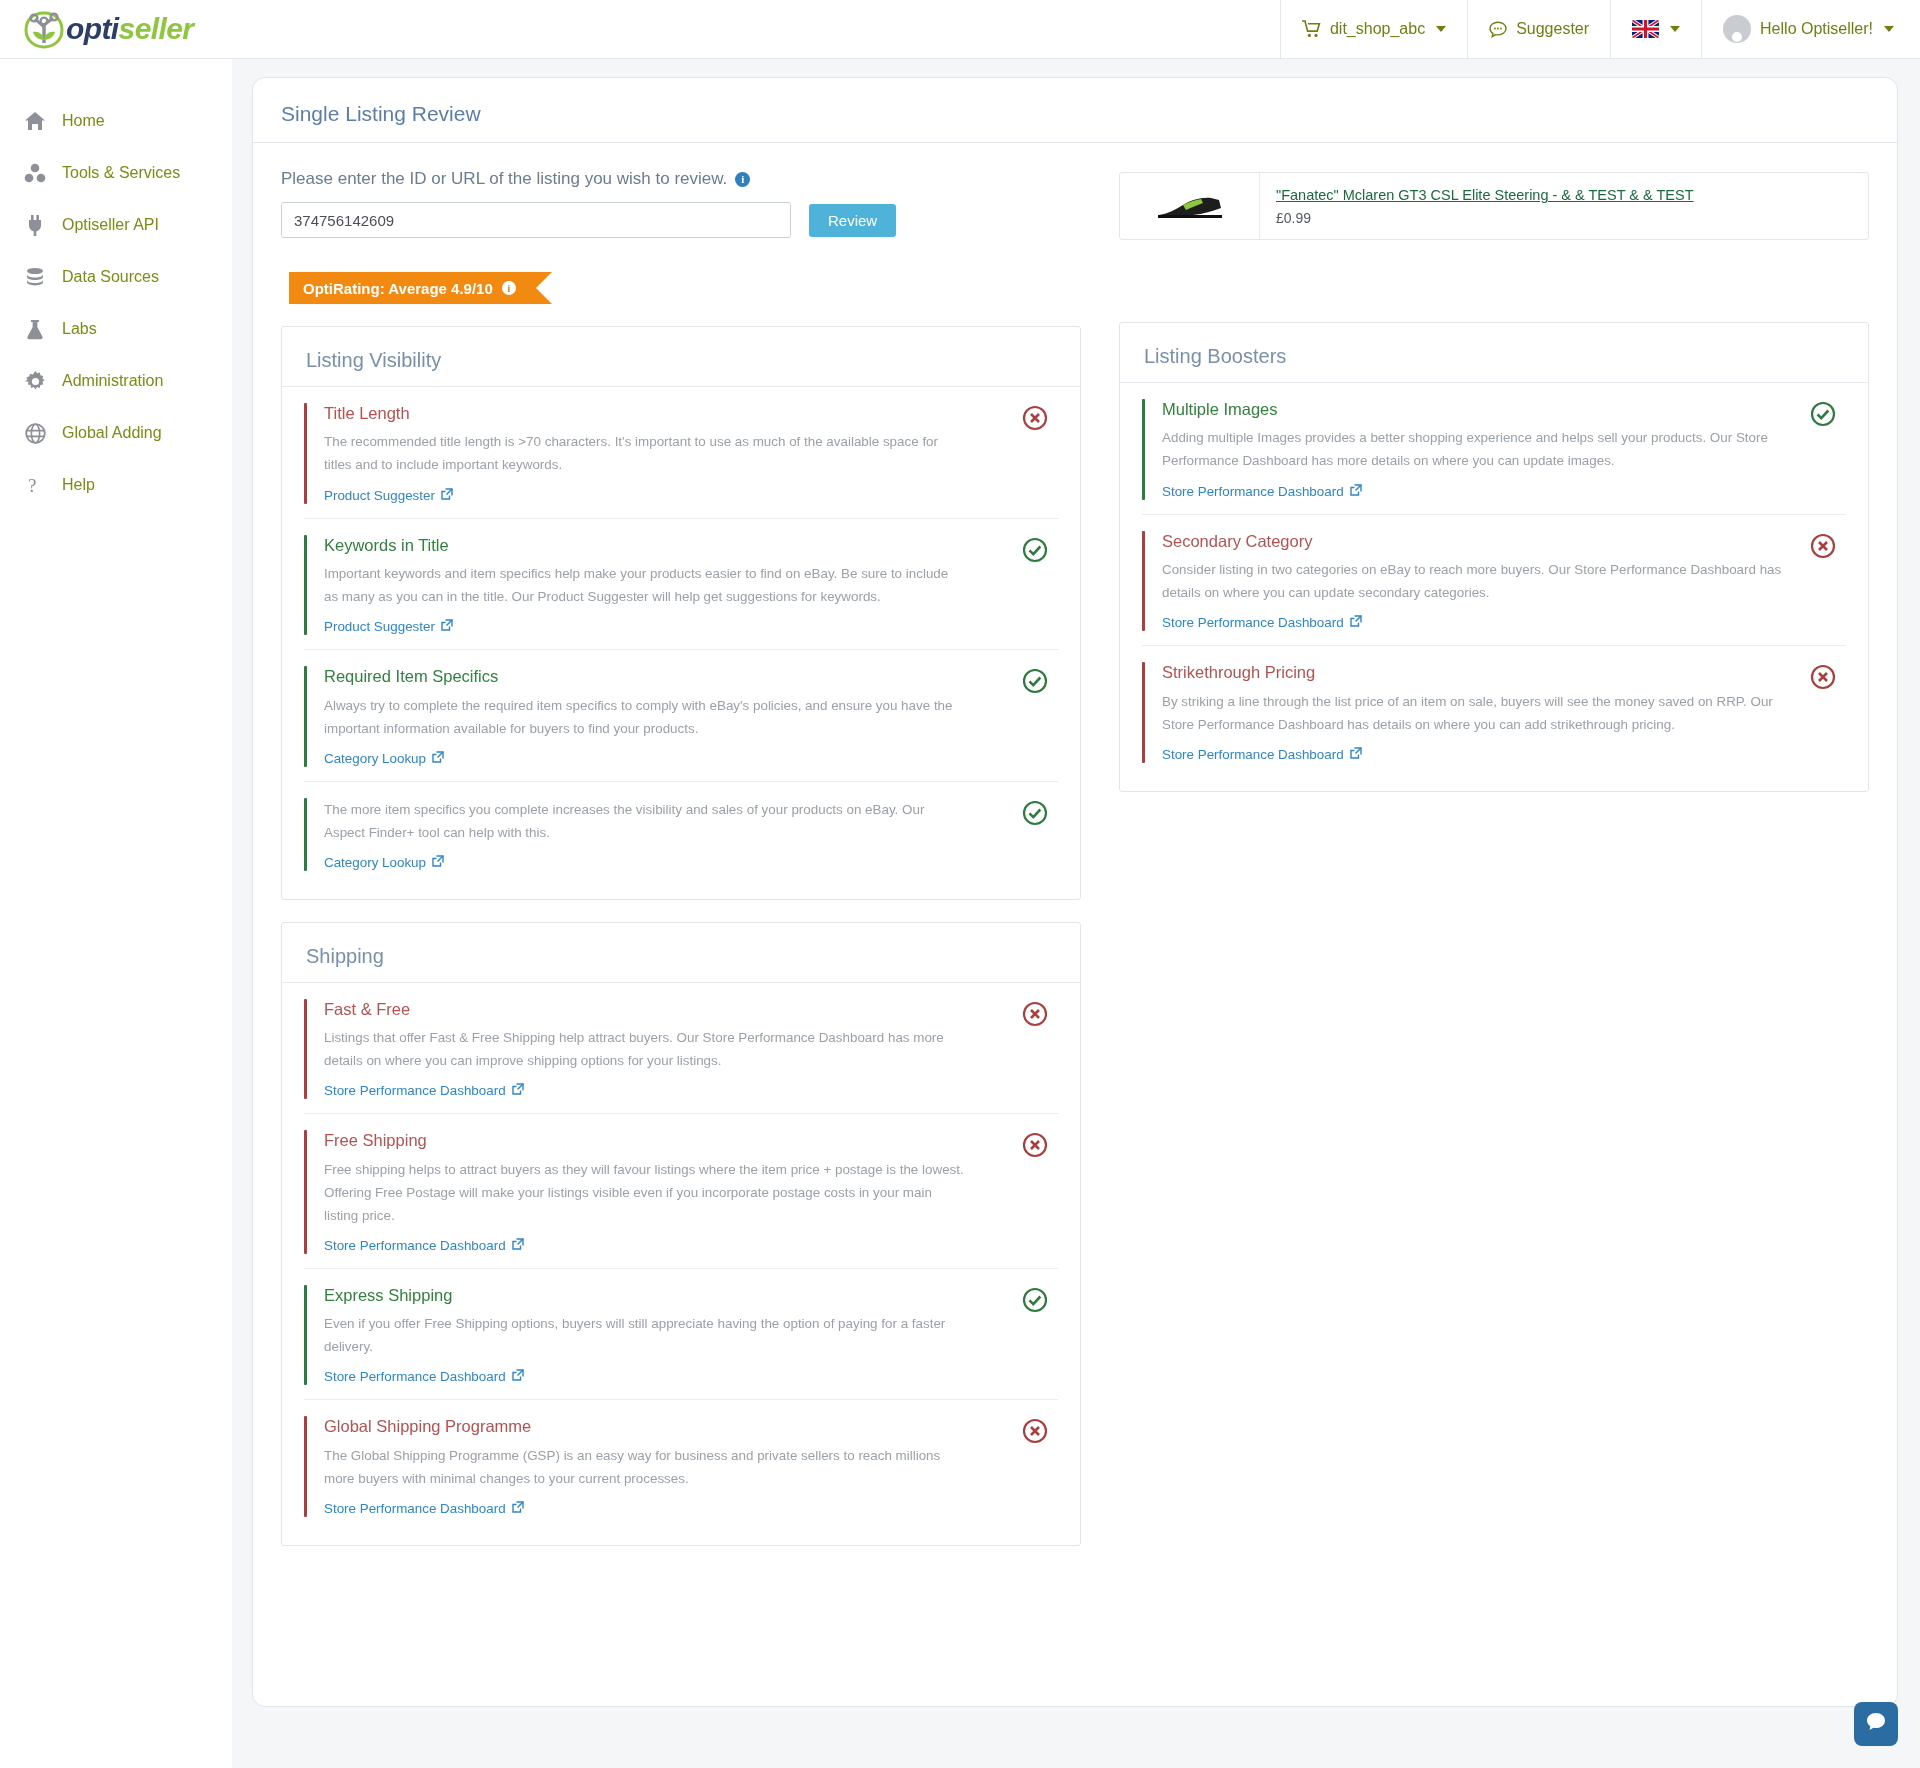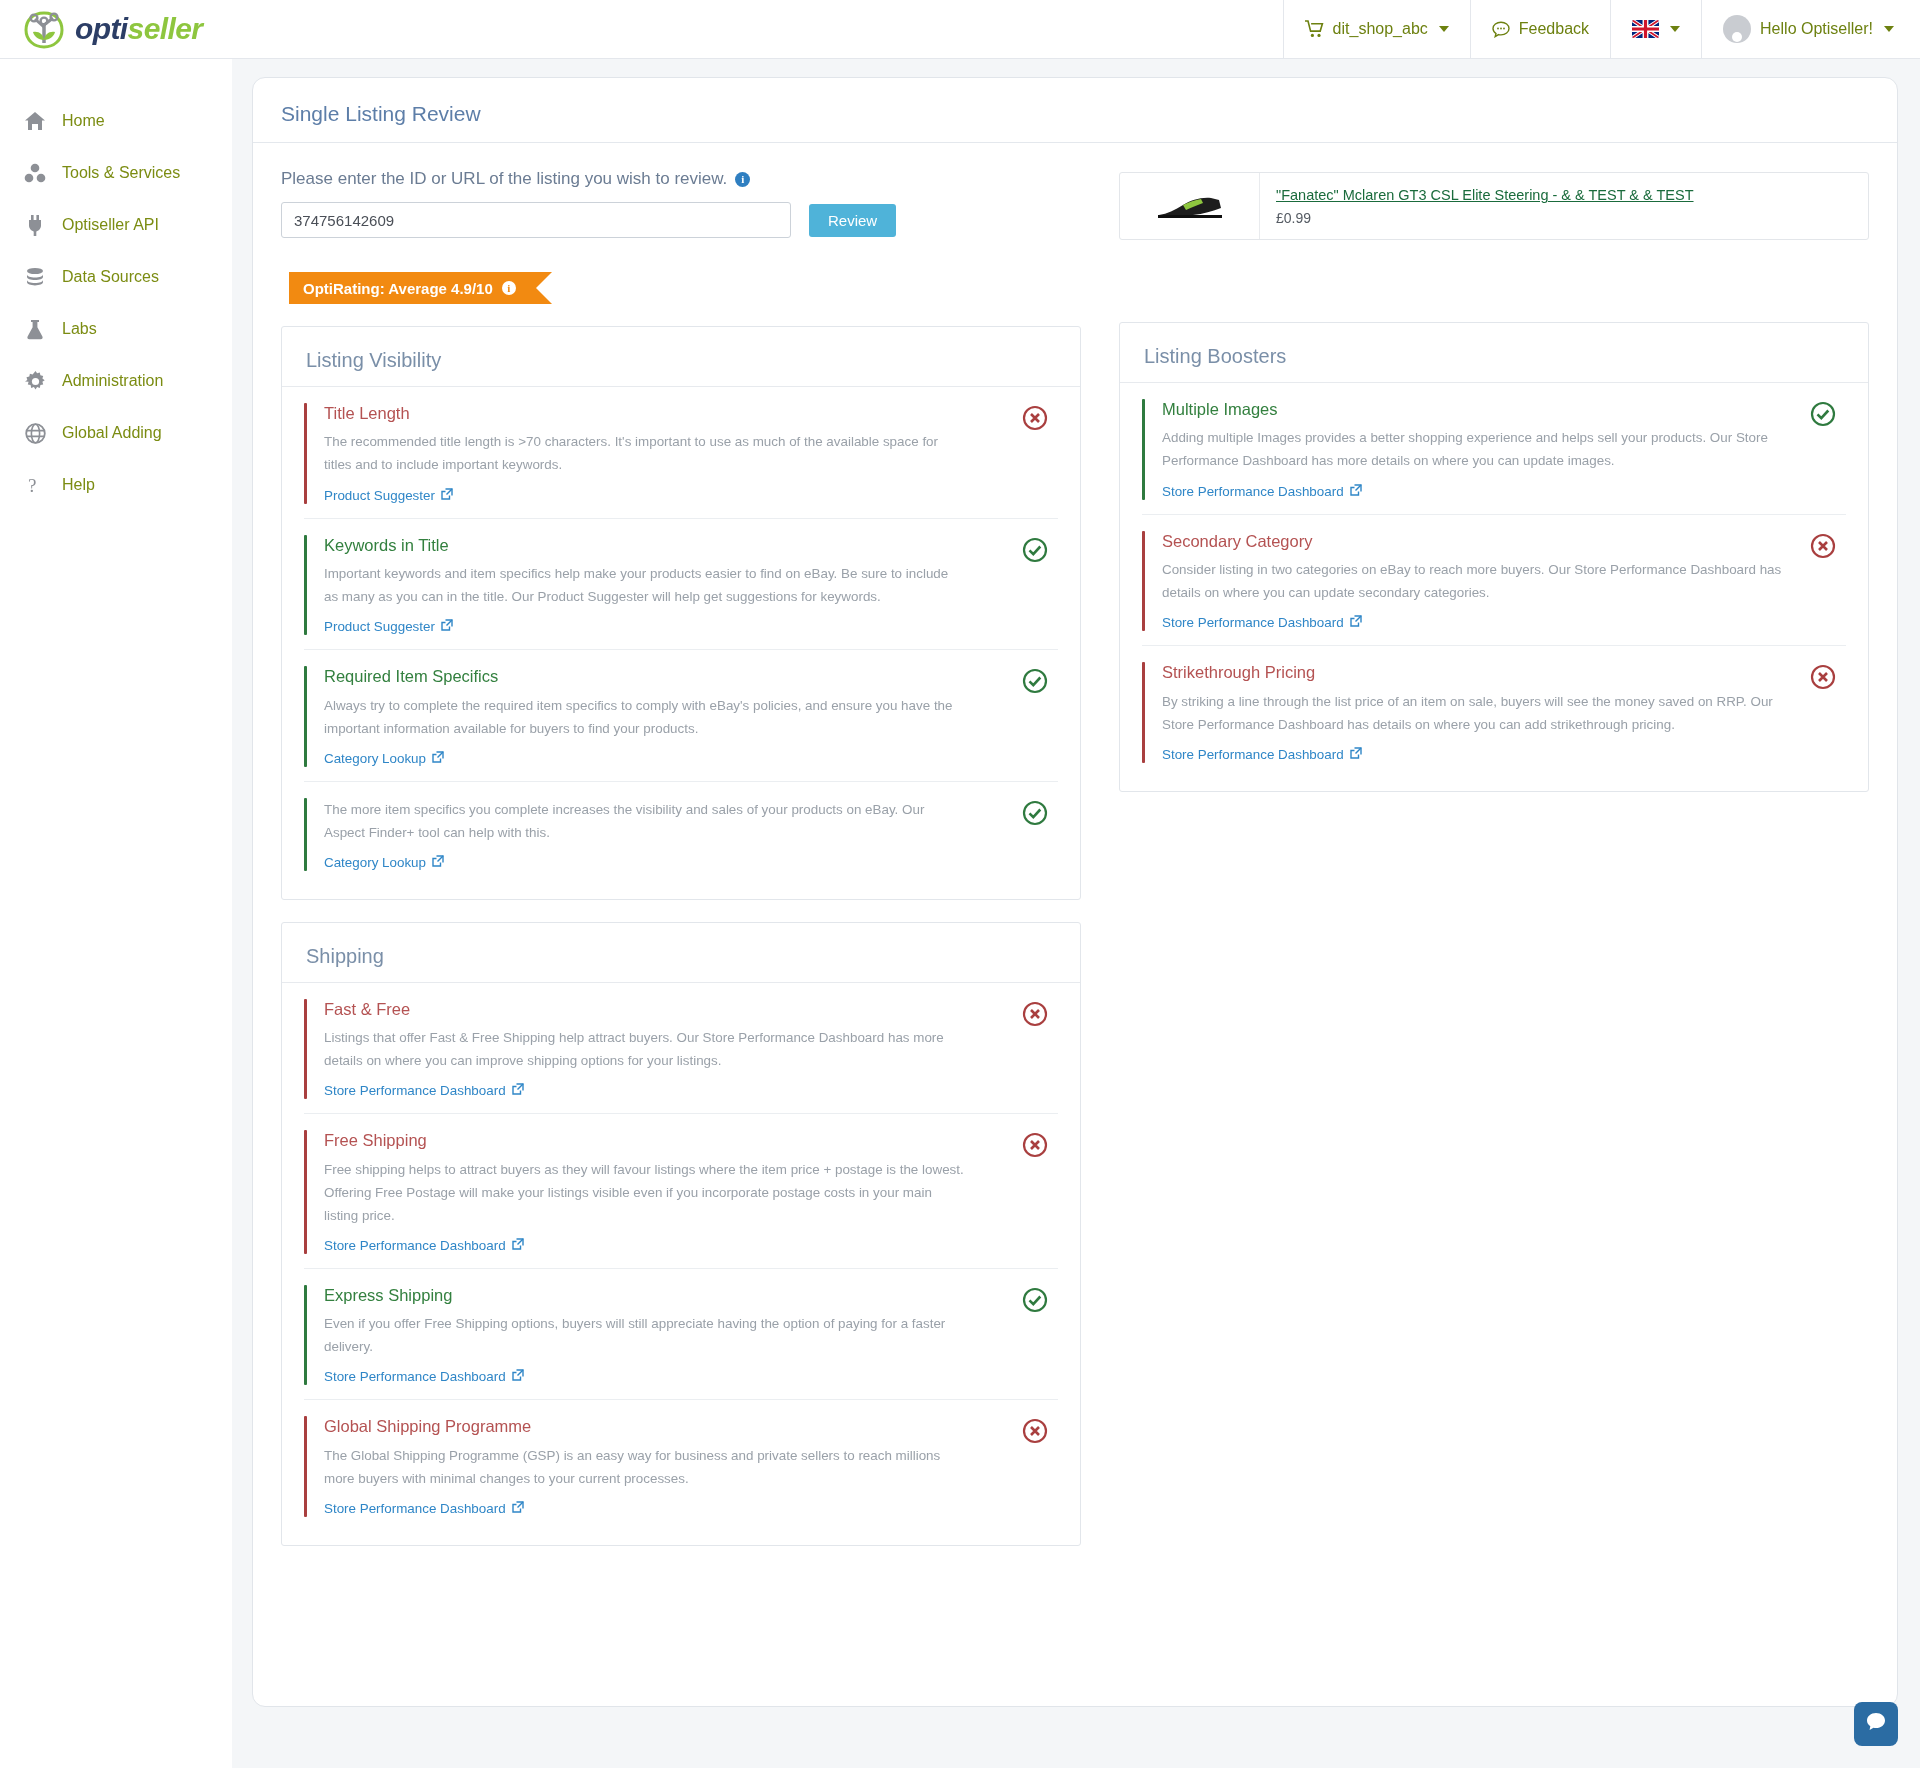--- a/index.html
+++ b/index.html
@@ -20,21 +20,20 @@
     display: flex;
     align-items: stretch;
     position: relative;
     z-index: 20;
   }
   .brand {
     width: 232px;
     display: flex;
     align-items: center;
     padding-left: 22px;
-    gap: 9px;
   }
   .brand-logo { width: 44px; height: 44px; flex: 0 0 44px; }
   .brand-word {
     font-size: 30px;
     font-weight: 700;
     font-style: italic;
     letter-spacing: -0.6px;
     white-space: nowrap;
   }
   .brand-word .opti { color: #2c3e66; }
@@ -337,21 +336,21 @@
 
     <div class="topnav-item">
       <span>
         <svg width="18" height="17" viewBox="0 0 18 17">
             <path d="M9 1.2C4.6 1.2 1 4 1 7.5c0 2 1.2 3.8 3 5L3.2 15.6 6.6 13.6c.8.2 1.6.3 2.4.3 4.4 0 8-2.8 8-6.4S13.4 1.2 9 1.2z" fill="none" stroke="#6d8110" stroke-width="1.4"></path>
             <circle cx="6" cy="7.5" r="0.9" fill="#6d8110"></circle>
             <circle cx="9" cy="7.5" r="0.9" fill="#6d8110"></circle>
             <circle cx="12" cy="7.5" r="0.9" fill="#6d8110"></circle>
           </svg>
       </span>
-      <span>Feedback</span>
+      <span>Suggester</span>
     </div>
 
     <div class="topnav-item">
       <span class="flag">
         <svg width="27" height="18" viewBox="0 0 60 40">
           <rect width="60" height="40" fill="#00247d"></rect>
           <path d="M0,0 L60,40 M60,0 L0,40" stroke="#ffffff" stroke-width="8"></path>
           <path d="M0,0 L60,40 M60,0 L0,40" stroke="#cf142b" stroke-width="4"></path>
           <path d="M30,0 V40 M0,20 H60" stroke="#ffffff" stroke-width="13"></path>
           <path d="M30,0 V40 M0,20 H60" stroke="#cf142b" stroke-width="7"></path>

